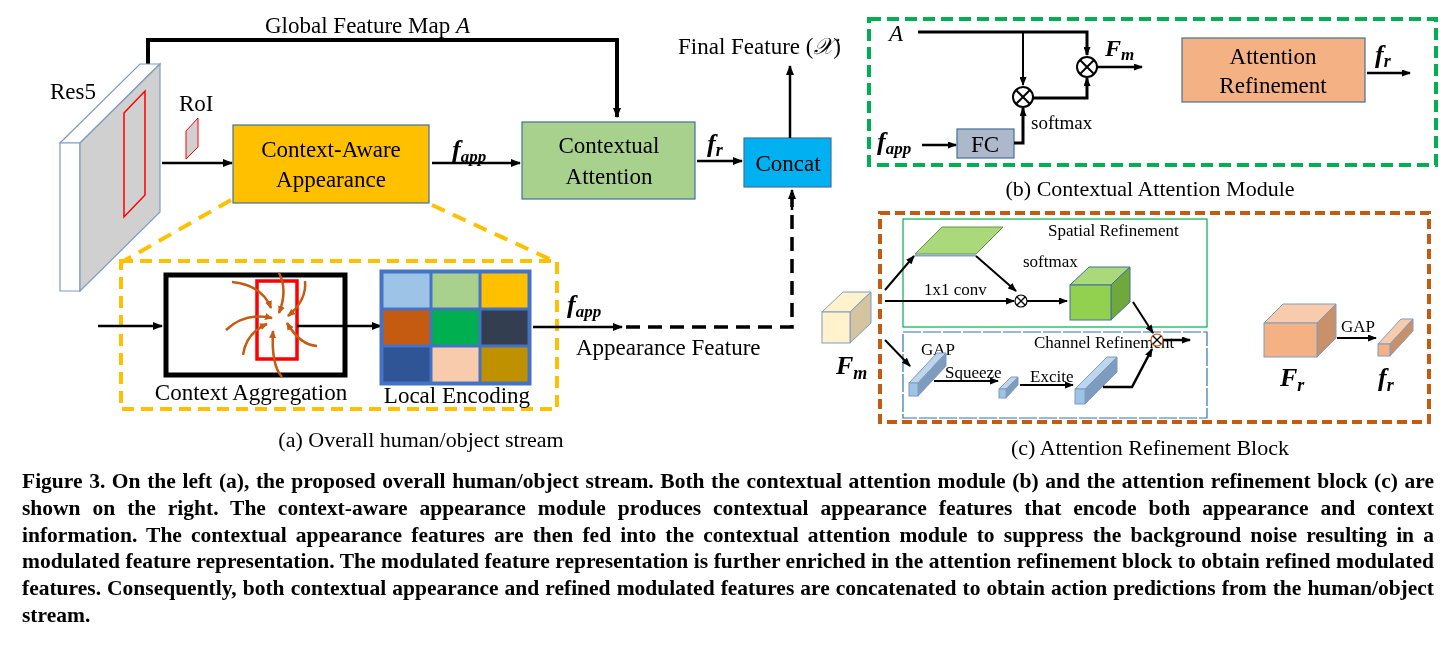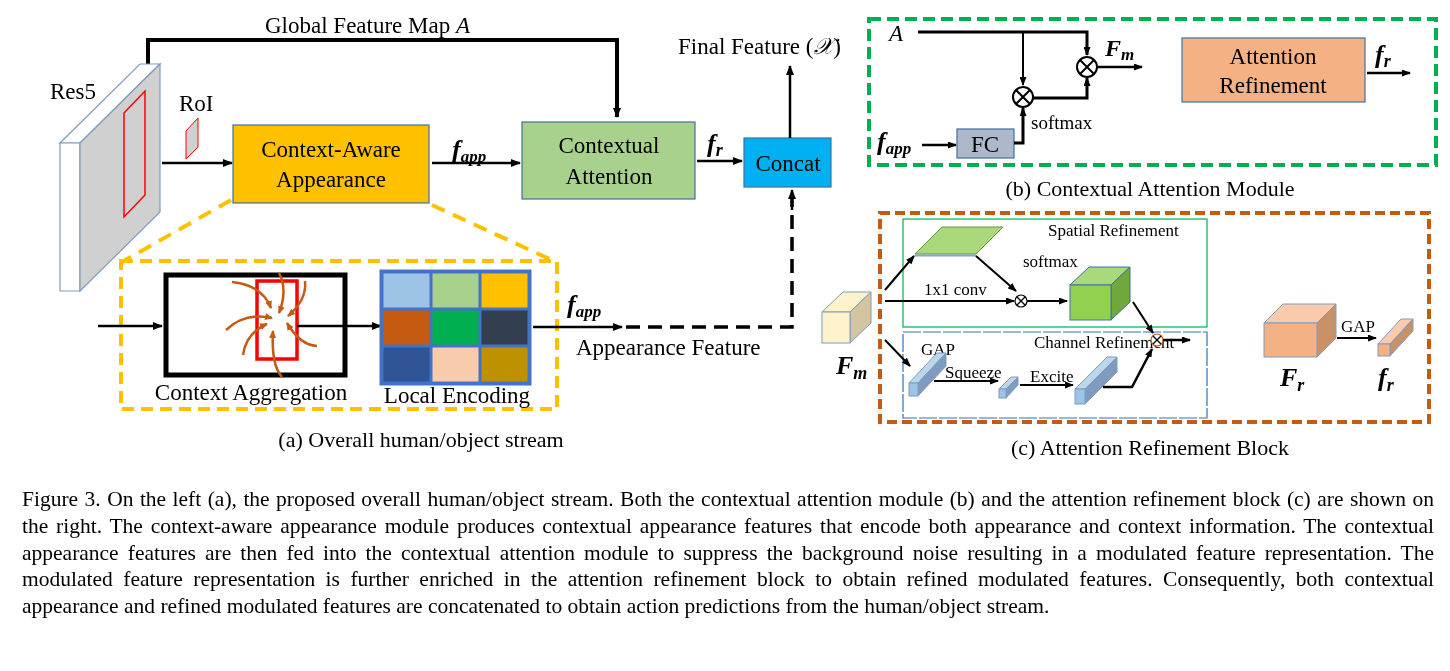--- a/index.html
+++ b/index.html
@@ -3,23 +3,24 @@
 <meta charset="utf-8">
 <style>
   html, body { margin: 0; padding: 0; background: #ffffff; }
   body { width: 1450px; height: 671px; position: relative; overflow: hidden;
          font-family: "Liberation Serif", "DejaVu Serif", serif; color: #000; }
   #fig { position: absolute; left: 0; top: 0; }
   svg text { font-family: "Liberation Serif", "DejaVu Serif", serif; fill: #000; }
   .it { font-style: italic; }
   .bi { font-style: italic; font-weight: bold; }
   .caption {
-    position: absolute; left: 22px; top: 486px; width: 1412px;
+    position: absolute; left: 22px; top: 468px; width: 1412px;
     font-size: 21.5px; line-height: 26.8px; text-align: justify;
     font-family: "Liberation Serif", "DejaVu Serif", serif;
+    font-weight: bold;
   }
 </style>
 </head>
 <body>
 
 <svg id="fig" width="1450" height="465" viewBox="0 0 1450 465" xmlns="http://www.w3.org/2000/svg">
   <defs>
     <marker id="ah" markerWidth="10" markerHeight="8" refX="9" refY="4" orient="auto" markerUnits="userSpaceOnUse">
       <path d="M0,0 L10,4 L0,8 z" fill="#000"></path>
     </marker>

